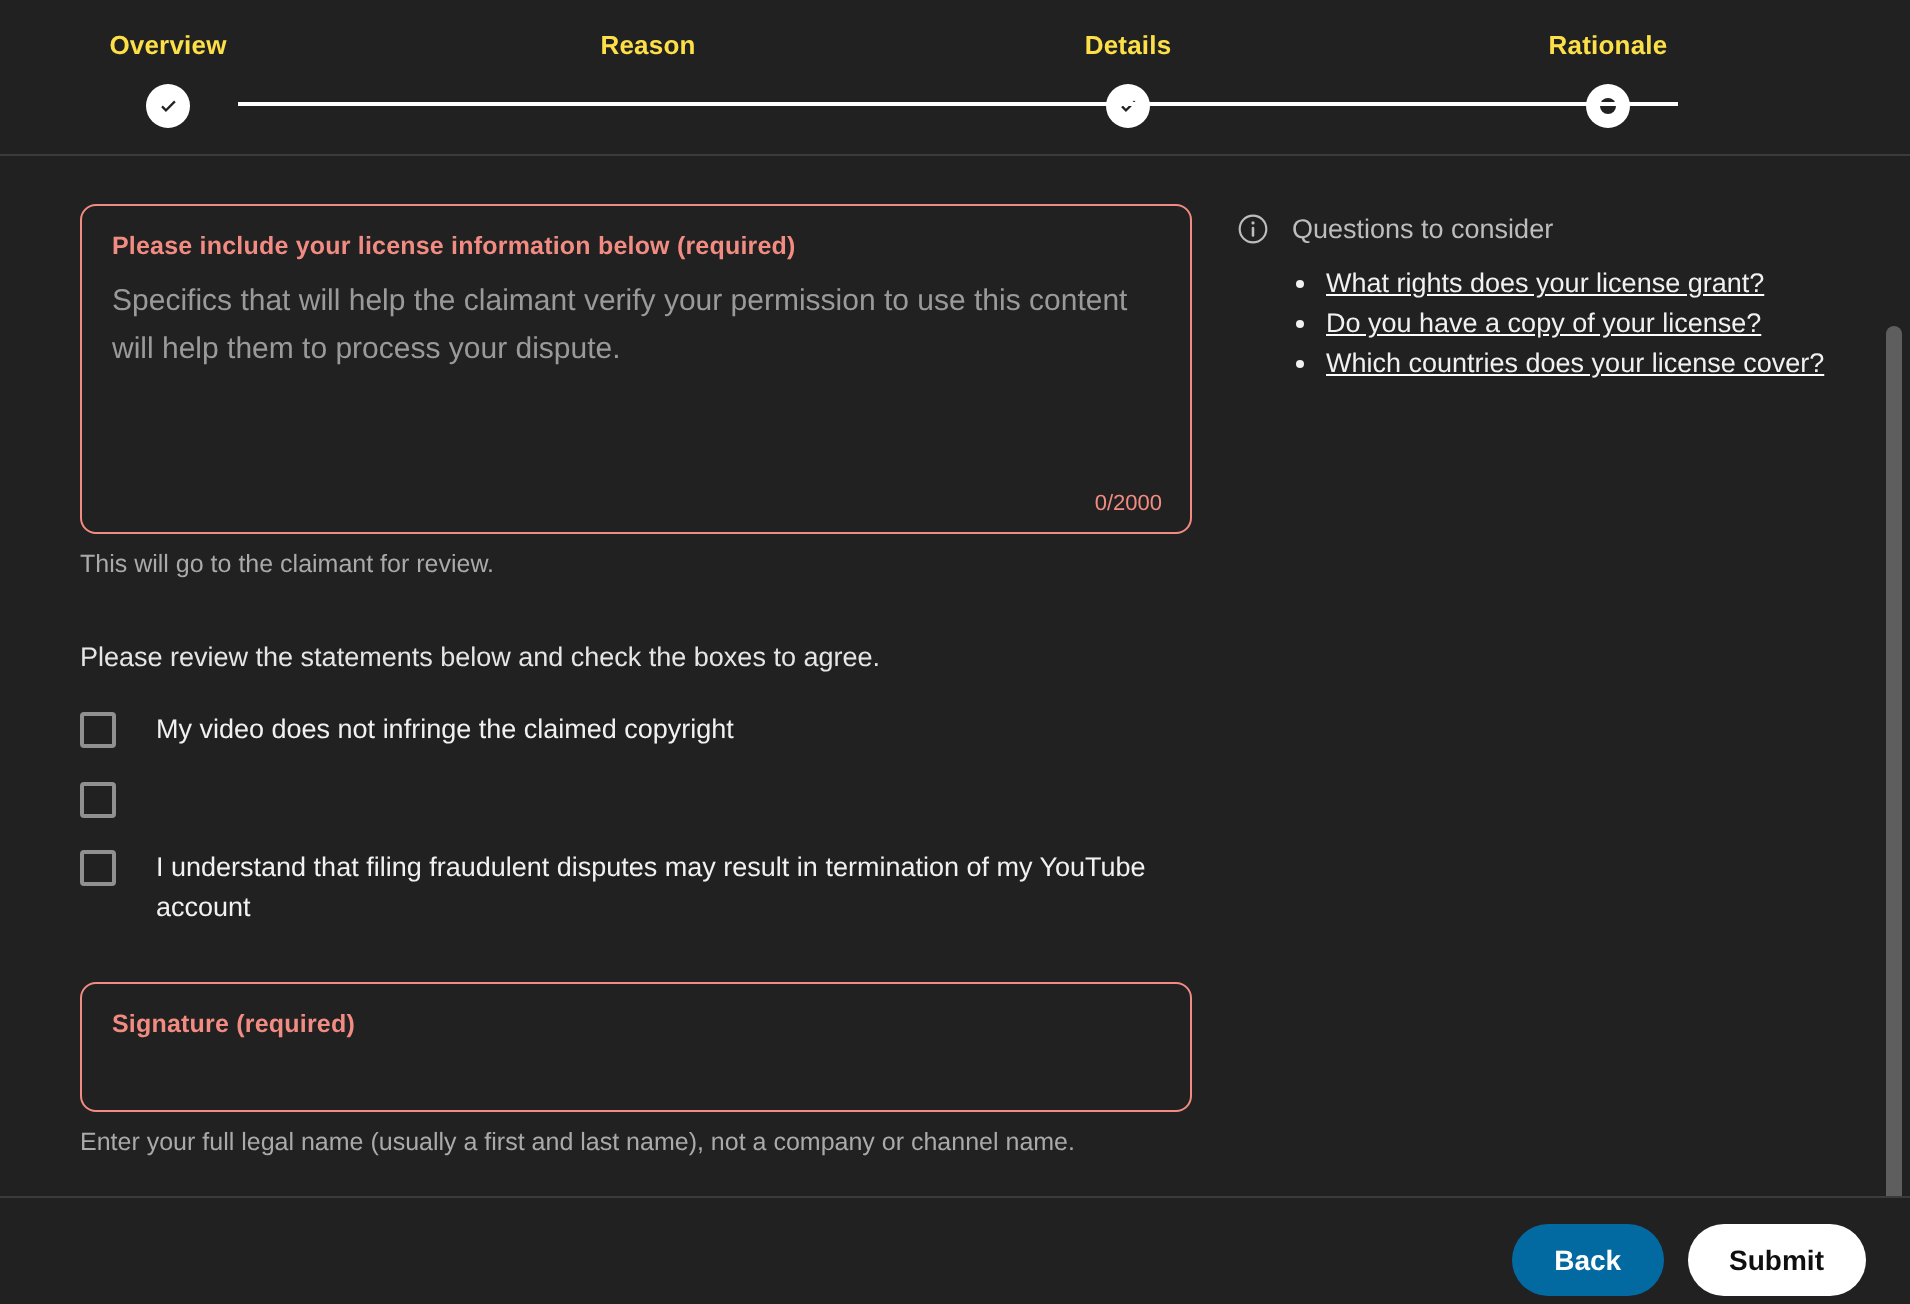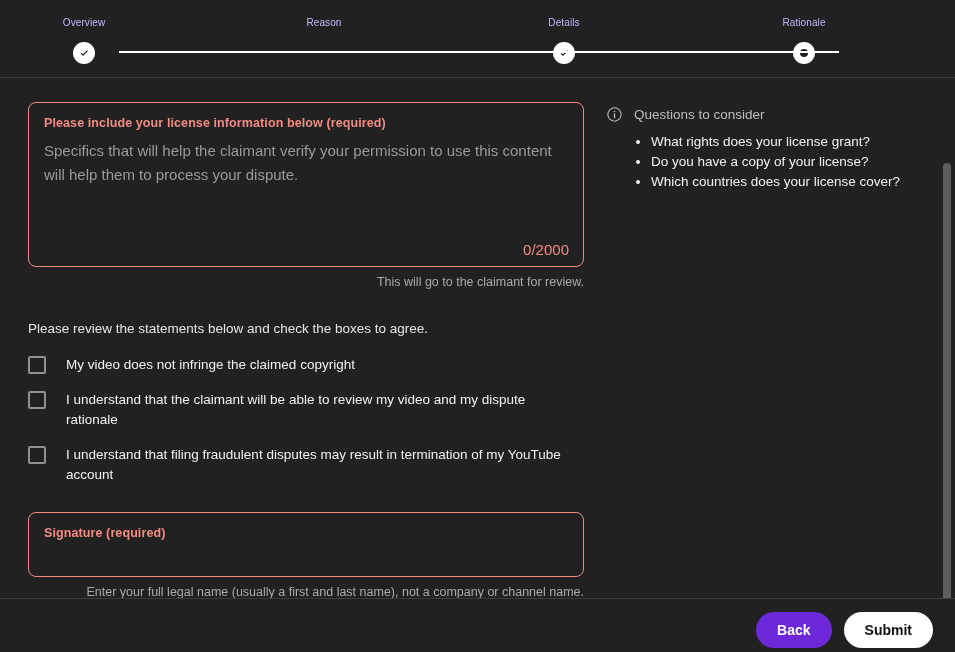--- a/index.html
+++ b/index.html
@@ -39,23 +39,23 @@
     top: 15px;
     transform: translateX(-50%);
     display: flex;
     flex-direction: column;
     align-items: center;
     width: 140px;
     margin-left: -70px;
     padding-left: 70px;
   }
   .step-label {
-    font-size: 10px;
-    font-weight: normal;
-    color: #c4b5fd;
+    font-size: 13px;
+    font-weight: bold;
+    color: #fde047;
     white-space: nowrap;
     line-height: 16px;
     letter-spacing: .1px;
   }
   .step-dot-wrap {
     margin-top: 11px;
     height: 22px;
     display: flex;
     align-items: center;
     justify-content: center;
@@ -95,21 +95,21 @@
     position: absolute;
     left: 0;
     top: 78px;
     width: 955px;
     height: 520px;
     background: #212121;
     overflow: hidden;
   }
   .cols {
     position: absolute;
-    left: 4px; top: 0;
+    left: 16px; top: 0;
     width: 940px;
     height: 520px;
   }
 
   
   .left-col {
     position: absolute;
     left: 24px;
     top: 24px;
     width: 556px;
@@ -136,29 +136,28 @@
     margin-top: 8px;
     font-size: 15px;
     line-height: 24px;
     color: #9a9a9a;
     max-width: 516px;
   }
   .char-counter {
     position: absolute;
     right: 14px;
     bottom: 8px;
-    font-size: 15px;
+    font-size: 11px;
     color: #f28b82;
   }
   .helper-text {
     margin-top: 7px;
     font-size: 12.5px;
     color: #aaaaaa;
     line-height: 16px;
-    text-align: right;
   }
 
   .section-intro {
     margin-top: 30px;
     font-size: 13.5px;
     color: #e5e5e5;
     line-height: 18px;
   }
 
   .checkbox-list { margin-top: 17px; }
@@ -207,20 +206,21 @@
   .qtc-title {
     margin-left: 11px;
     font-size: 13.5px;
     color: #bdbdbd;
     line-height: 17px;
   }
   .qtc-list {
     margin: 9px 0 0 0;
     padding-left: 45px;
     list-style: none;
+    text-decoration: underline;
   }
   .qtc-list li {
     position: relative;
     font-size: 13.5px;
     line-height: 20px;
     color: #f1f1f1;
     margin-bottom: 0px;
   }
   .qtc-list li::before {
     content: "";
@@ -275,21 +275,21 @@
     border-radius: 18px;
     height: 36px;
     padding: 0 21px;
     font-size: 14px;
     font-weight: bold;
     font-family: "Liberation Sans", sans-serif;
     cursor: pointer;
     line-height: 36px;
   }
   .btn-back {
-    background: #6d28d9;
+    background: #0369a1;
     color: #ffffff;
   }
   .btn-submit {
     background: #ffffff;
     color: #0f0f0f;
   }
 </style>
 </head>
 <body>
 
@@ -363,21 +363,20 @@
 
       <div class="section-intro">Please review the statements below and check the boxes to agree.</div>
 
       <div class="checkbox-list">
         <div class="checkbox-row">
           <div class="checkbox"></div>
           <div class="checkbox-label">My video does not infringe the claimed copyright</div>
         </div>
         <div class="checkbox-row">
           <div class="checkbox"></div>
-          <div class="checkbox-label">I understand that the claimant will be able to review my video and my dispute rationale</div>
         </div>
         <div class="checkbox-row">
           <div class="checkbox"></div>
           <div class="checkbox-label">I understand that filing fraudulent disputes may result in termination of my YouTube account</div>
         </div>
       </div>
 
       <div class="signature-wrap">
         <div class="field-box signature">
           <div class="field-label">Signature (required)</div>

